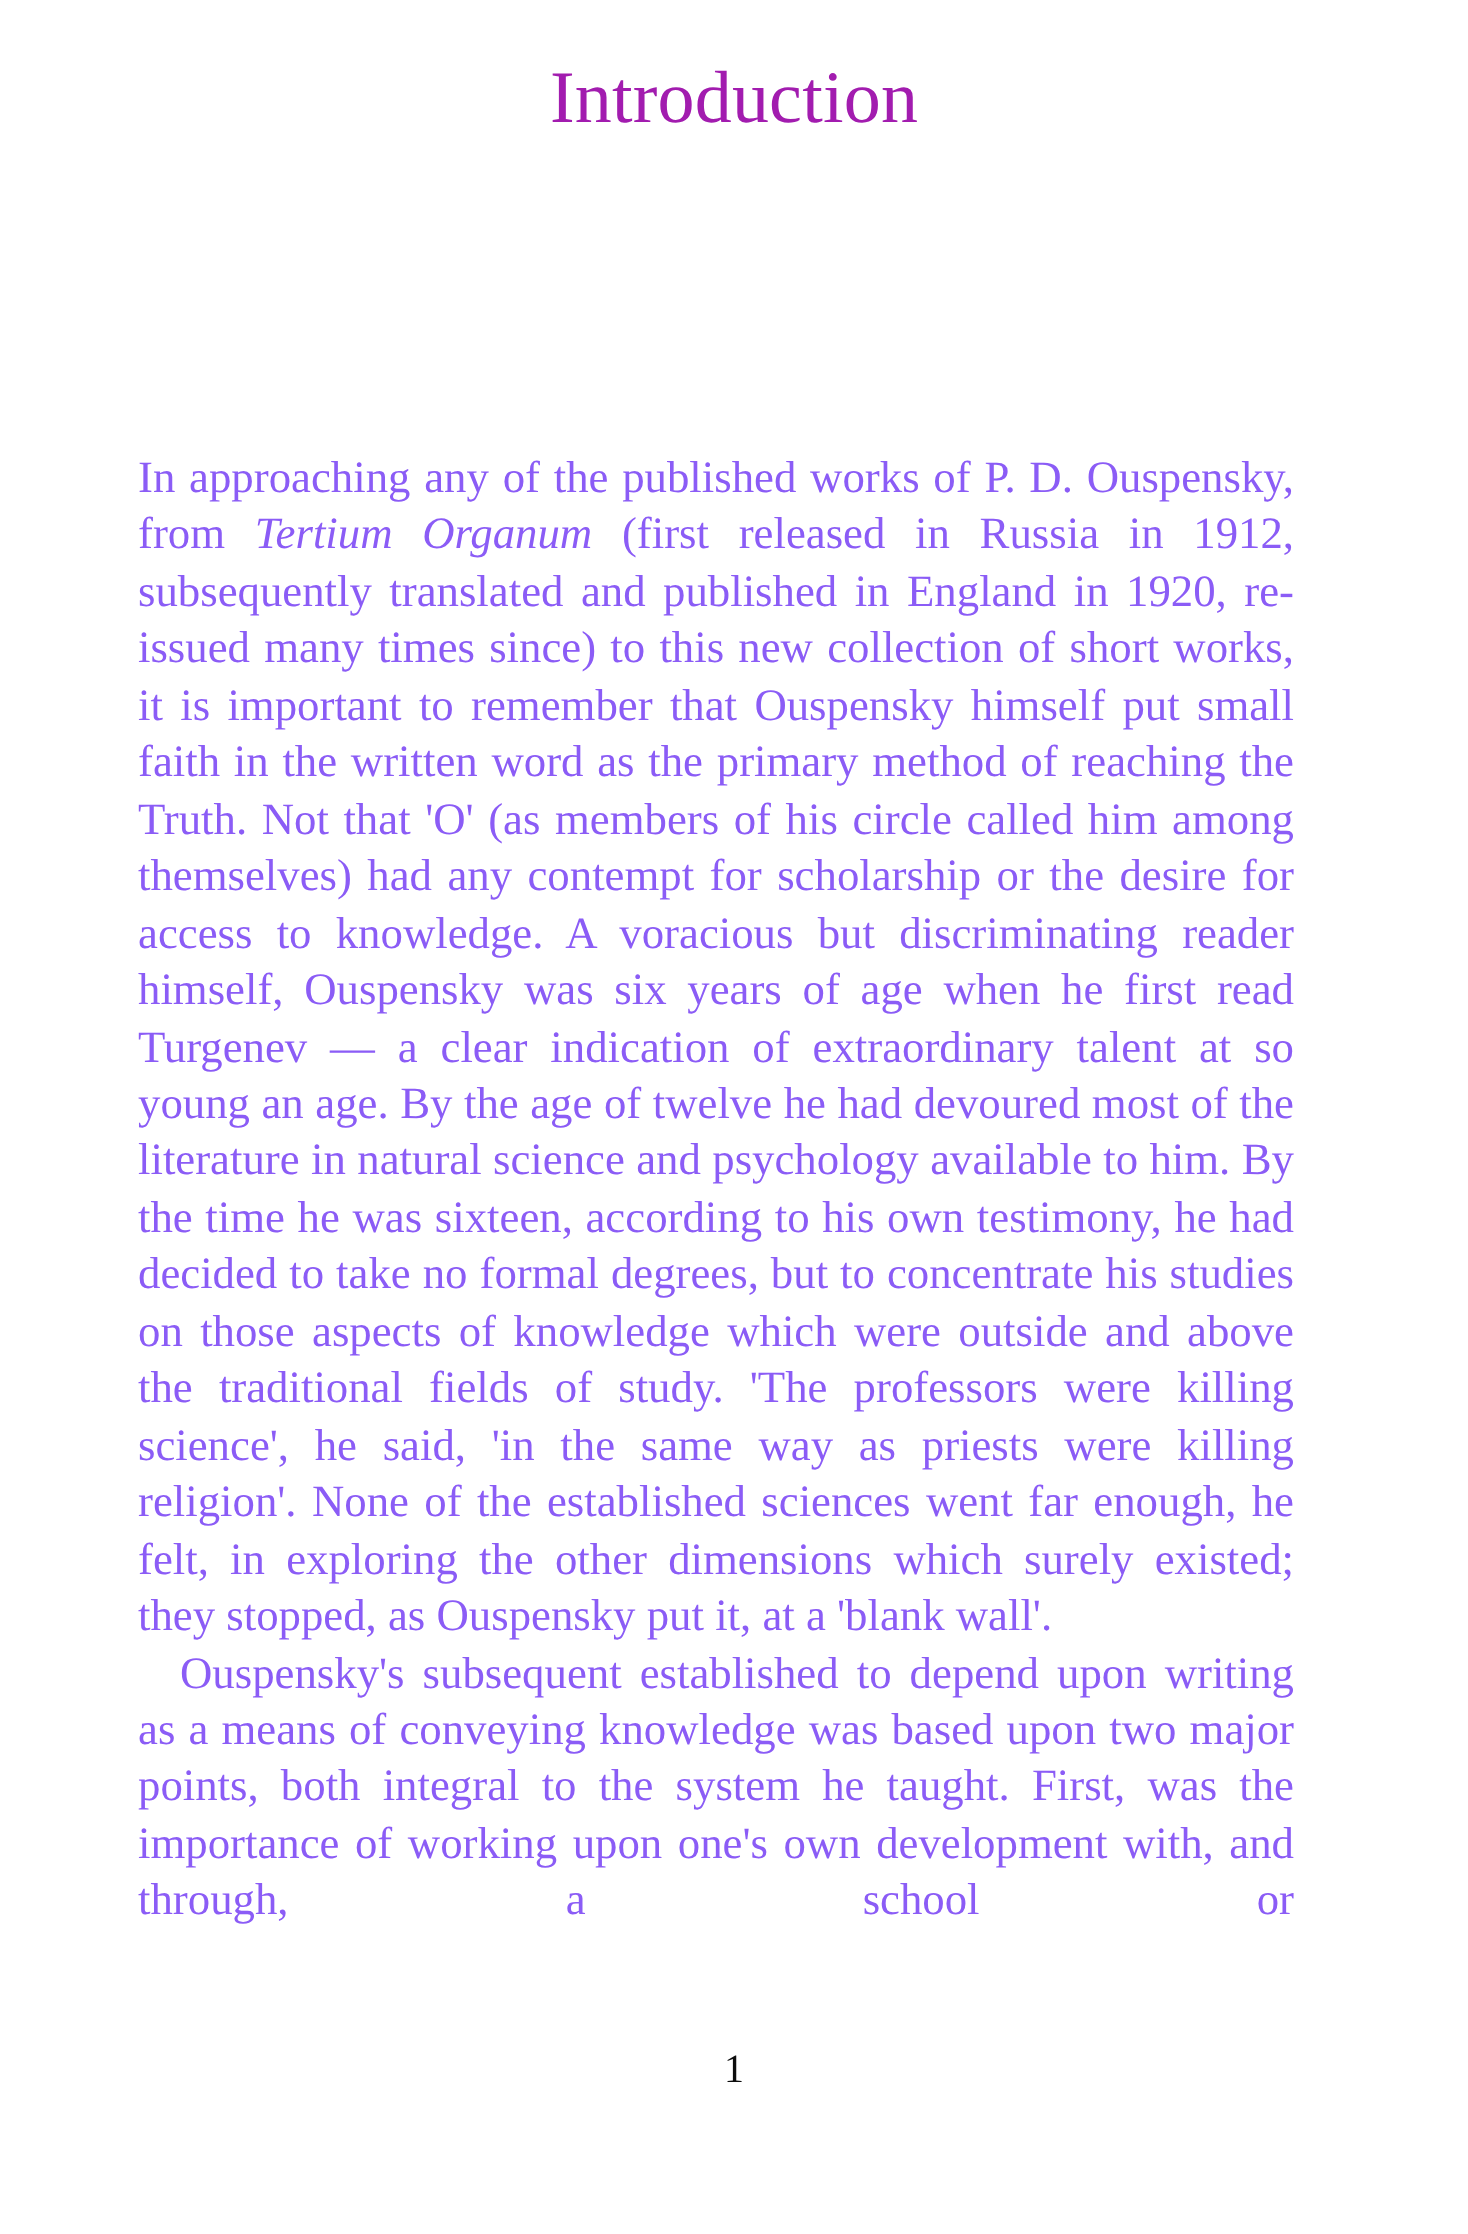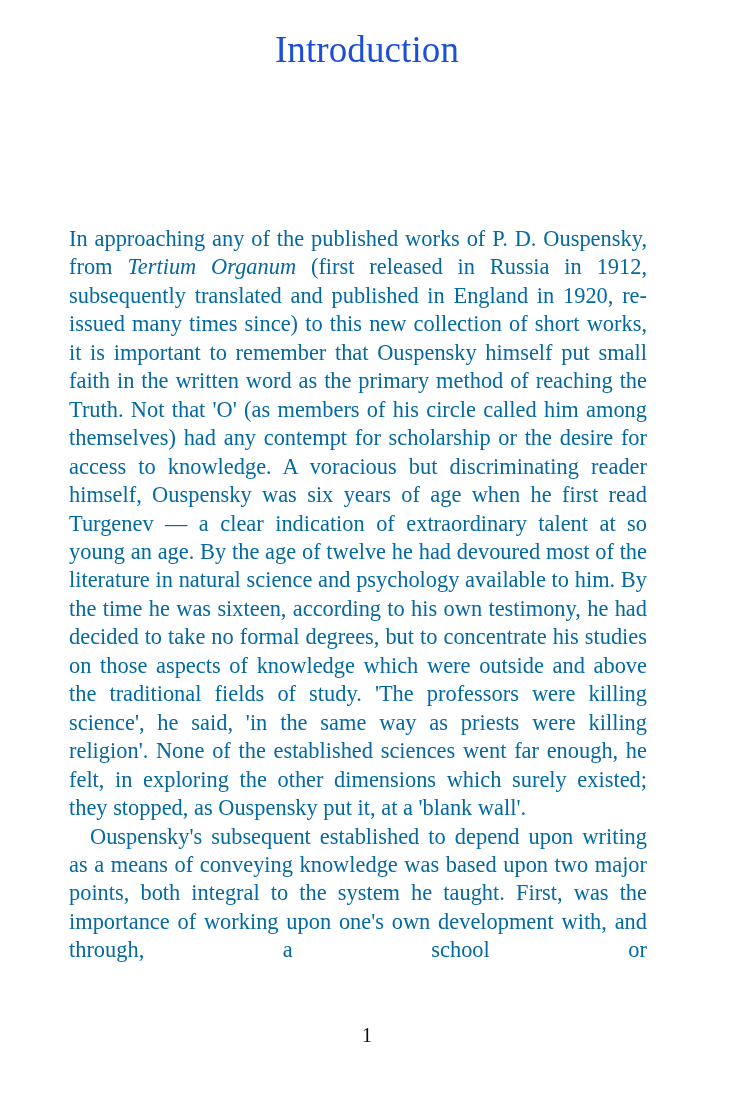--- a/index.html
+++ b/index.html
@@ -20,36 +20,36 @@
   .page-title {
     position: absolute;
     top: 27px;
     left: 0;
     width: 734px;
     text-align: center;
     font-size: 37px;
     line-height: 46px;
     font-weight: normal;
     letter-spacing: 0.1px;
-    color: #1d4ed8;
+    color: #a21caf;
     margin: 0;
   }
   .body-block {
     position: absolute;
     top: 225px;
     left: 69px;
     width: 578px;
   }
   .para {
     margin: 0;
     font-size: 22.4px;
     line-height: 28.45px;
     text-align: justify;
     text-justify: inter-word;
-    color: #0369a1;
+    color: #8b5cf6;
     hyphens: none;
     -webkit-hyphens: none;
     word-spacing: 0px;
   }
   .para-first {
     text-indent: 0;
   }
   .para-indent {
     text-indent: 21px;
   }

